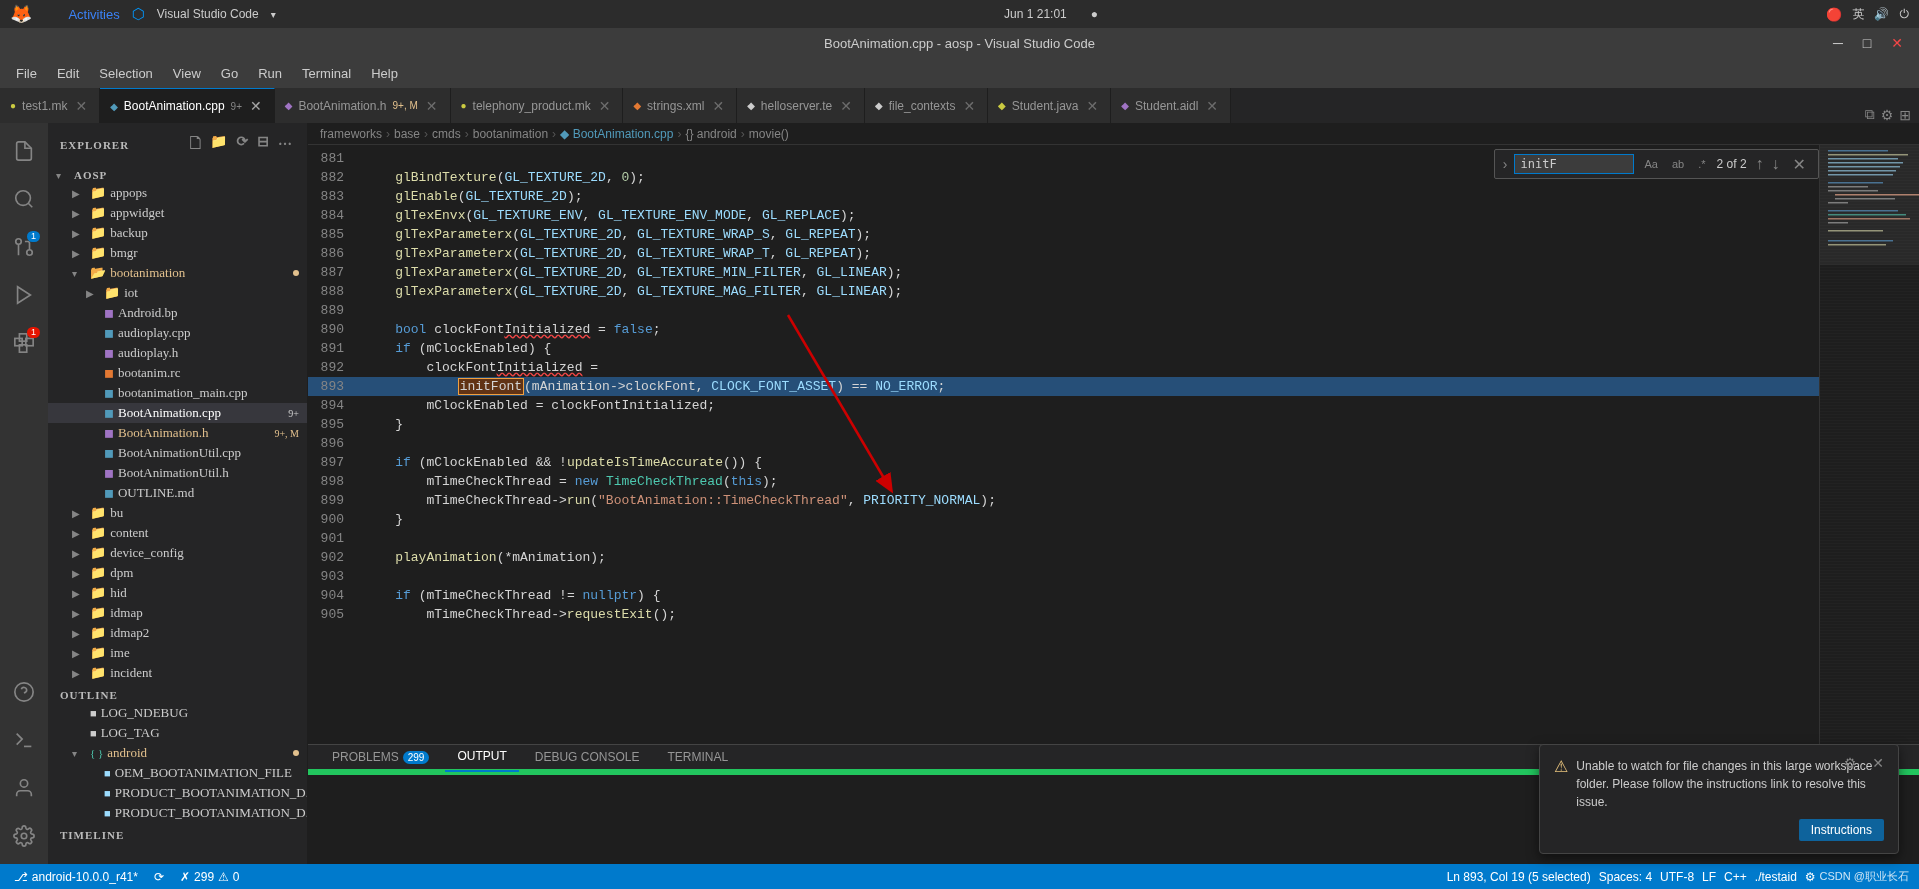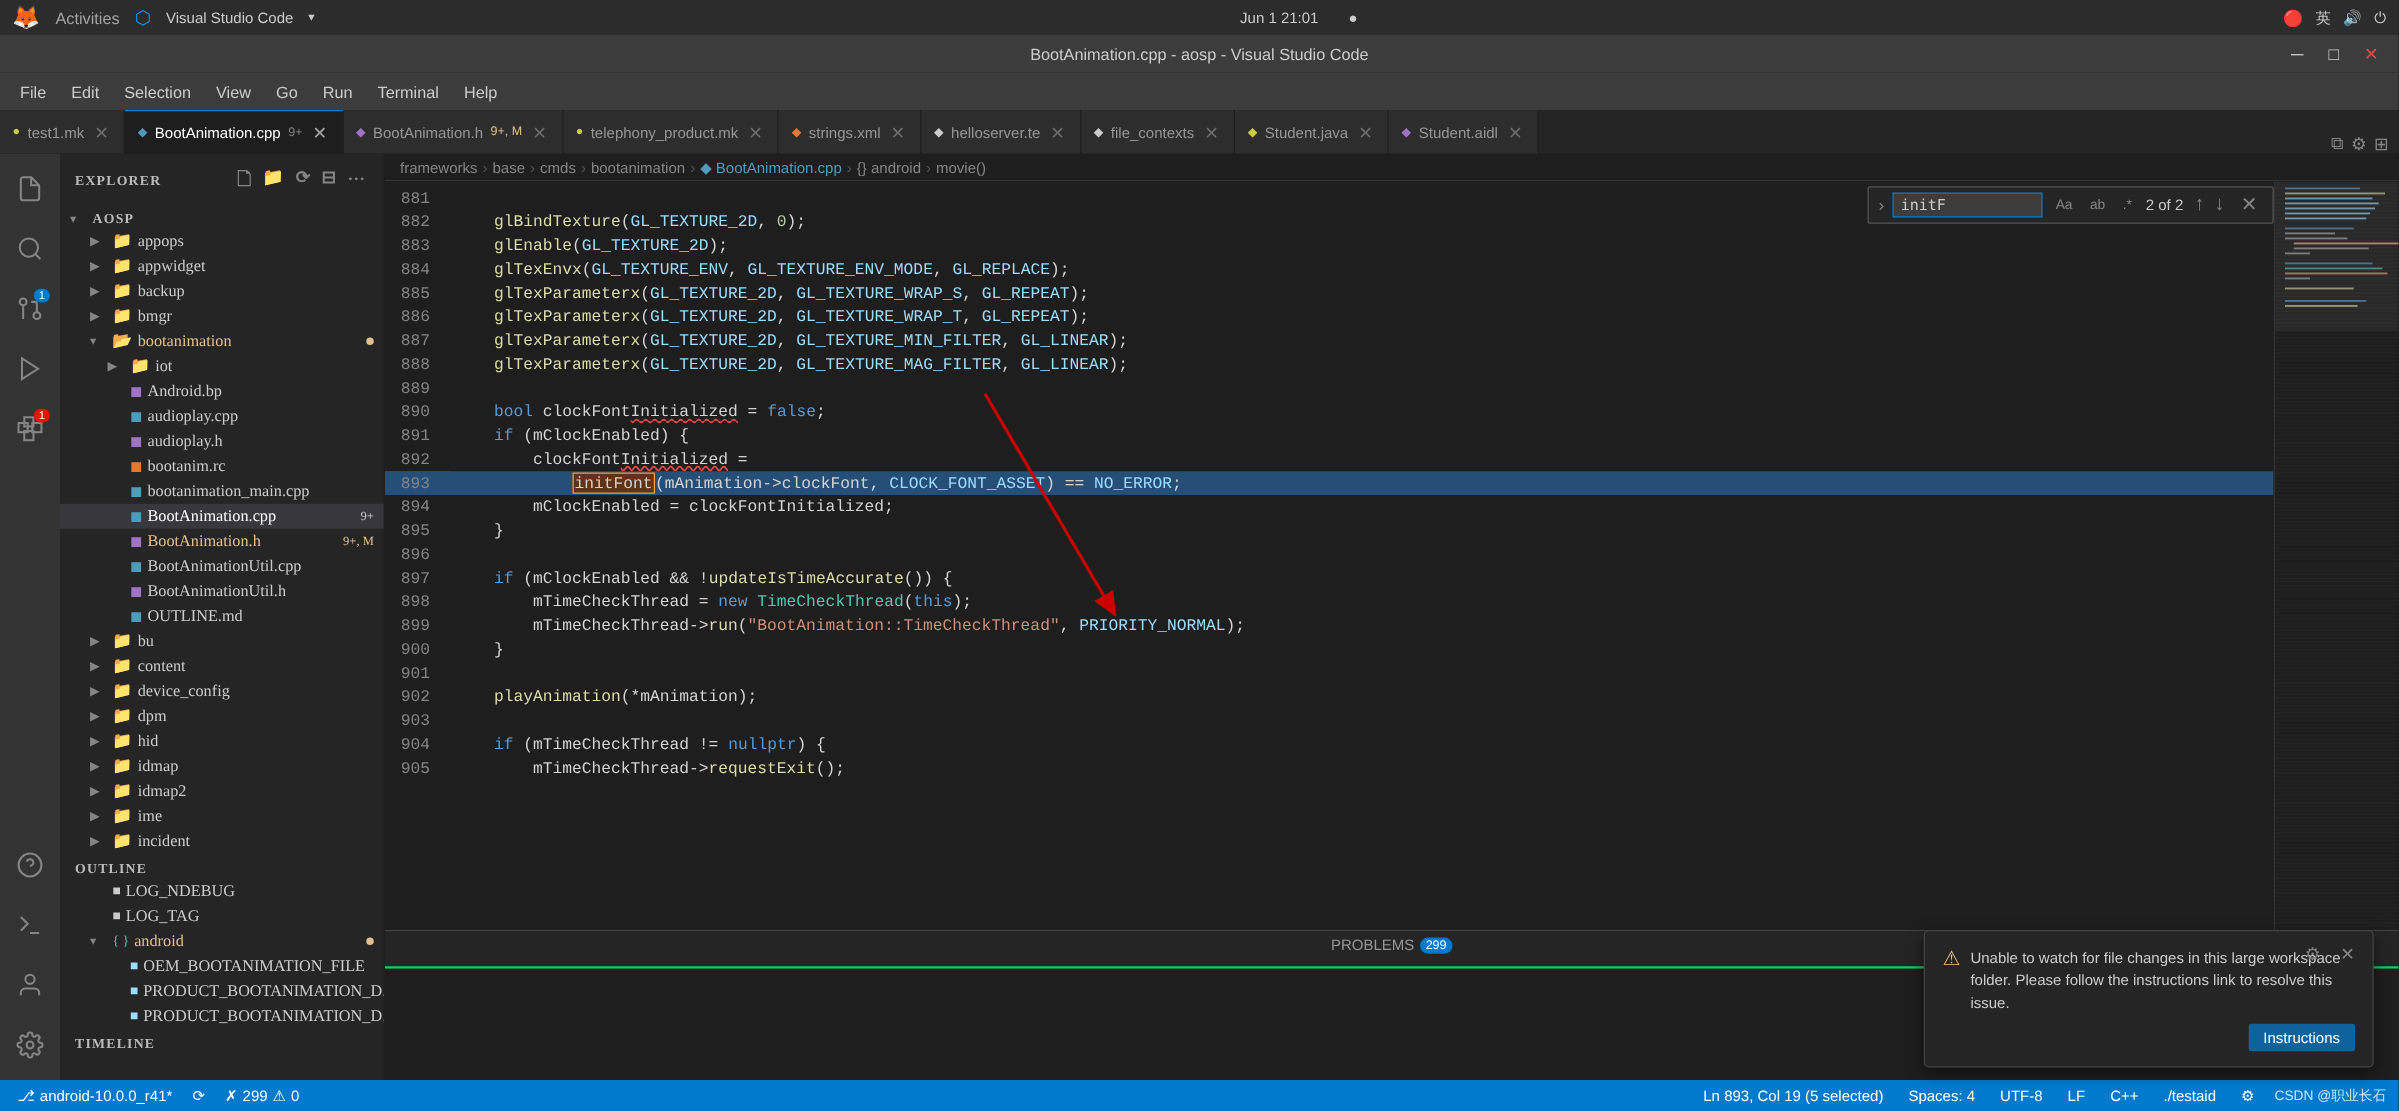--- a/index.html
+++ b/index.html
@@ -20,21 +20,21 @@
       display: flex;
       align-items: center;
       justify-content: space-between;
       padding: 0 10px;
       font-size: 12px;
       color: #cccccc;
     }
     .system-bar-left { display: flex; align-items: center; gap: 12px; }
     .system-bar-center { display: flex; align-items: center; gap: 24px; }
     .system-bar-right { display: flex; align-items: center; gap: 10px; }
-    .activities-btn { font-size: 13px; color: #a3a3a3; }
+    .activities-btn { font-size: 13px; color: #3b82f6; margin-left: 24px; }
 
     
     .title-bar {
       width: 100%;
       height: 30px;
       background: #3c3c3c;
       display: flex;
       align-items: center;
       justify-content: center;
       font-size: 13px;
@@ -299,23 +299,22 @@
       border-top: 1px solid #444;
       display: flex;
       flex-direction: column;
     }
     .panel-tabs {
       height: 30px;
       background: #252526;
       display: flex;
       align-items: center;
       padding: 0 12px;
-      gap: 17px;
-      border-bottom: 2px solid #22c55e;
-      flex-direction: column;
+      gap: 4px;
+      border-bottom: 6px solid #22c55e;
     }
     .panel-tab {
       padding: 4px 12px;
       font-size: 12px;
       cursor: pointer;
       color: #969696;
       height: 30px;
       display: flex;
       align-items: center;
     }
@@ -362,21 +361,21 @@
       height: 25px;
       background: #007acc;
       display: flex;
       align-items: center;
       padding: 0 10px;
       font-size: 12px;
       color: #ffffff;
       gap: 8px;
     }
     .status-left { display: flex; align-items: center; gap: 8px; }
-    .status-right { margin-left: auto; display: flex; align-items: center; gap: 12px; }
+    .status-right { margin-left: auto; display: flex; align-items: center; gap: 0; }
     .status-item { display: flex; align-items: center; gap: 4px; cursor: pointer; padding: 0 4px; }
     .status-errors { display: flex; align-items: center; gap: 4px; }
 
     
     .notification {
       position: fixed;
       bottom: 35px;
       right: 20px;
       width: 360px;
       background: #252526;

